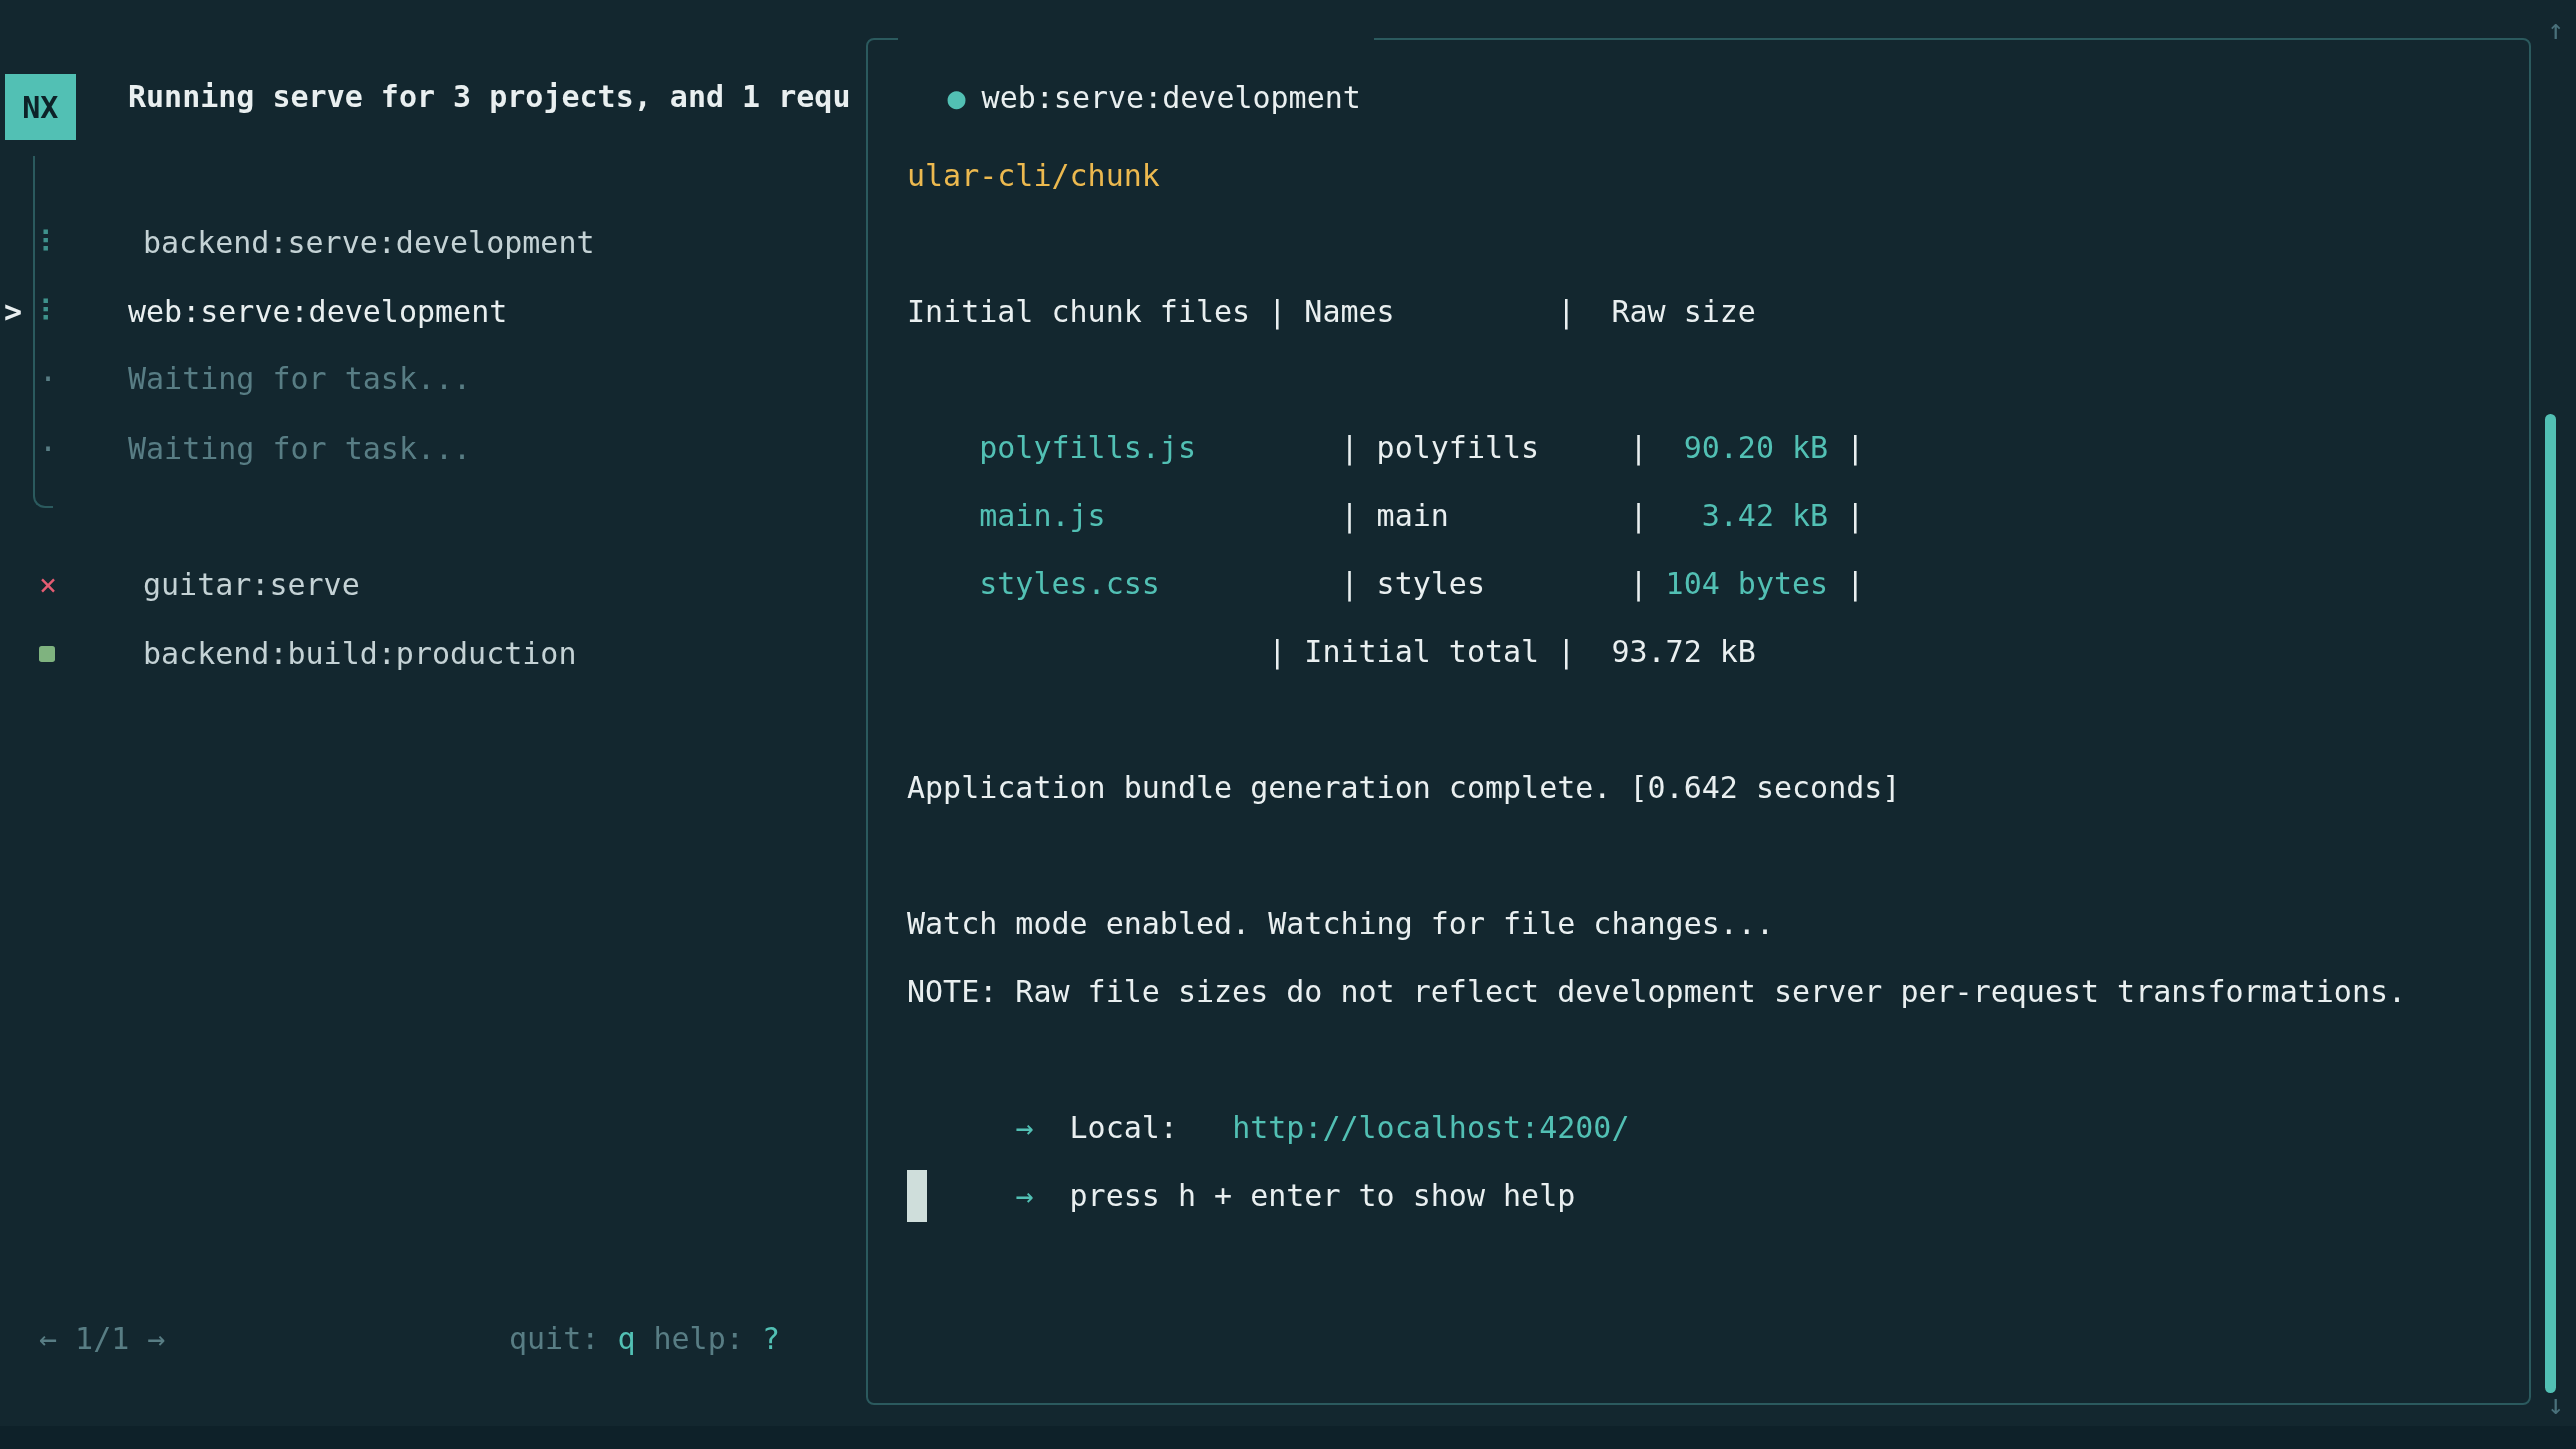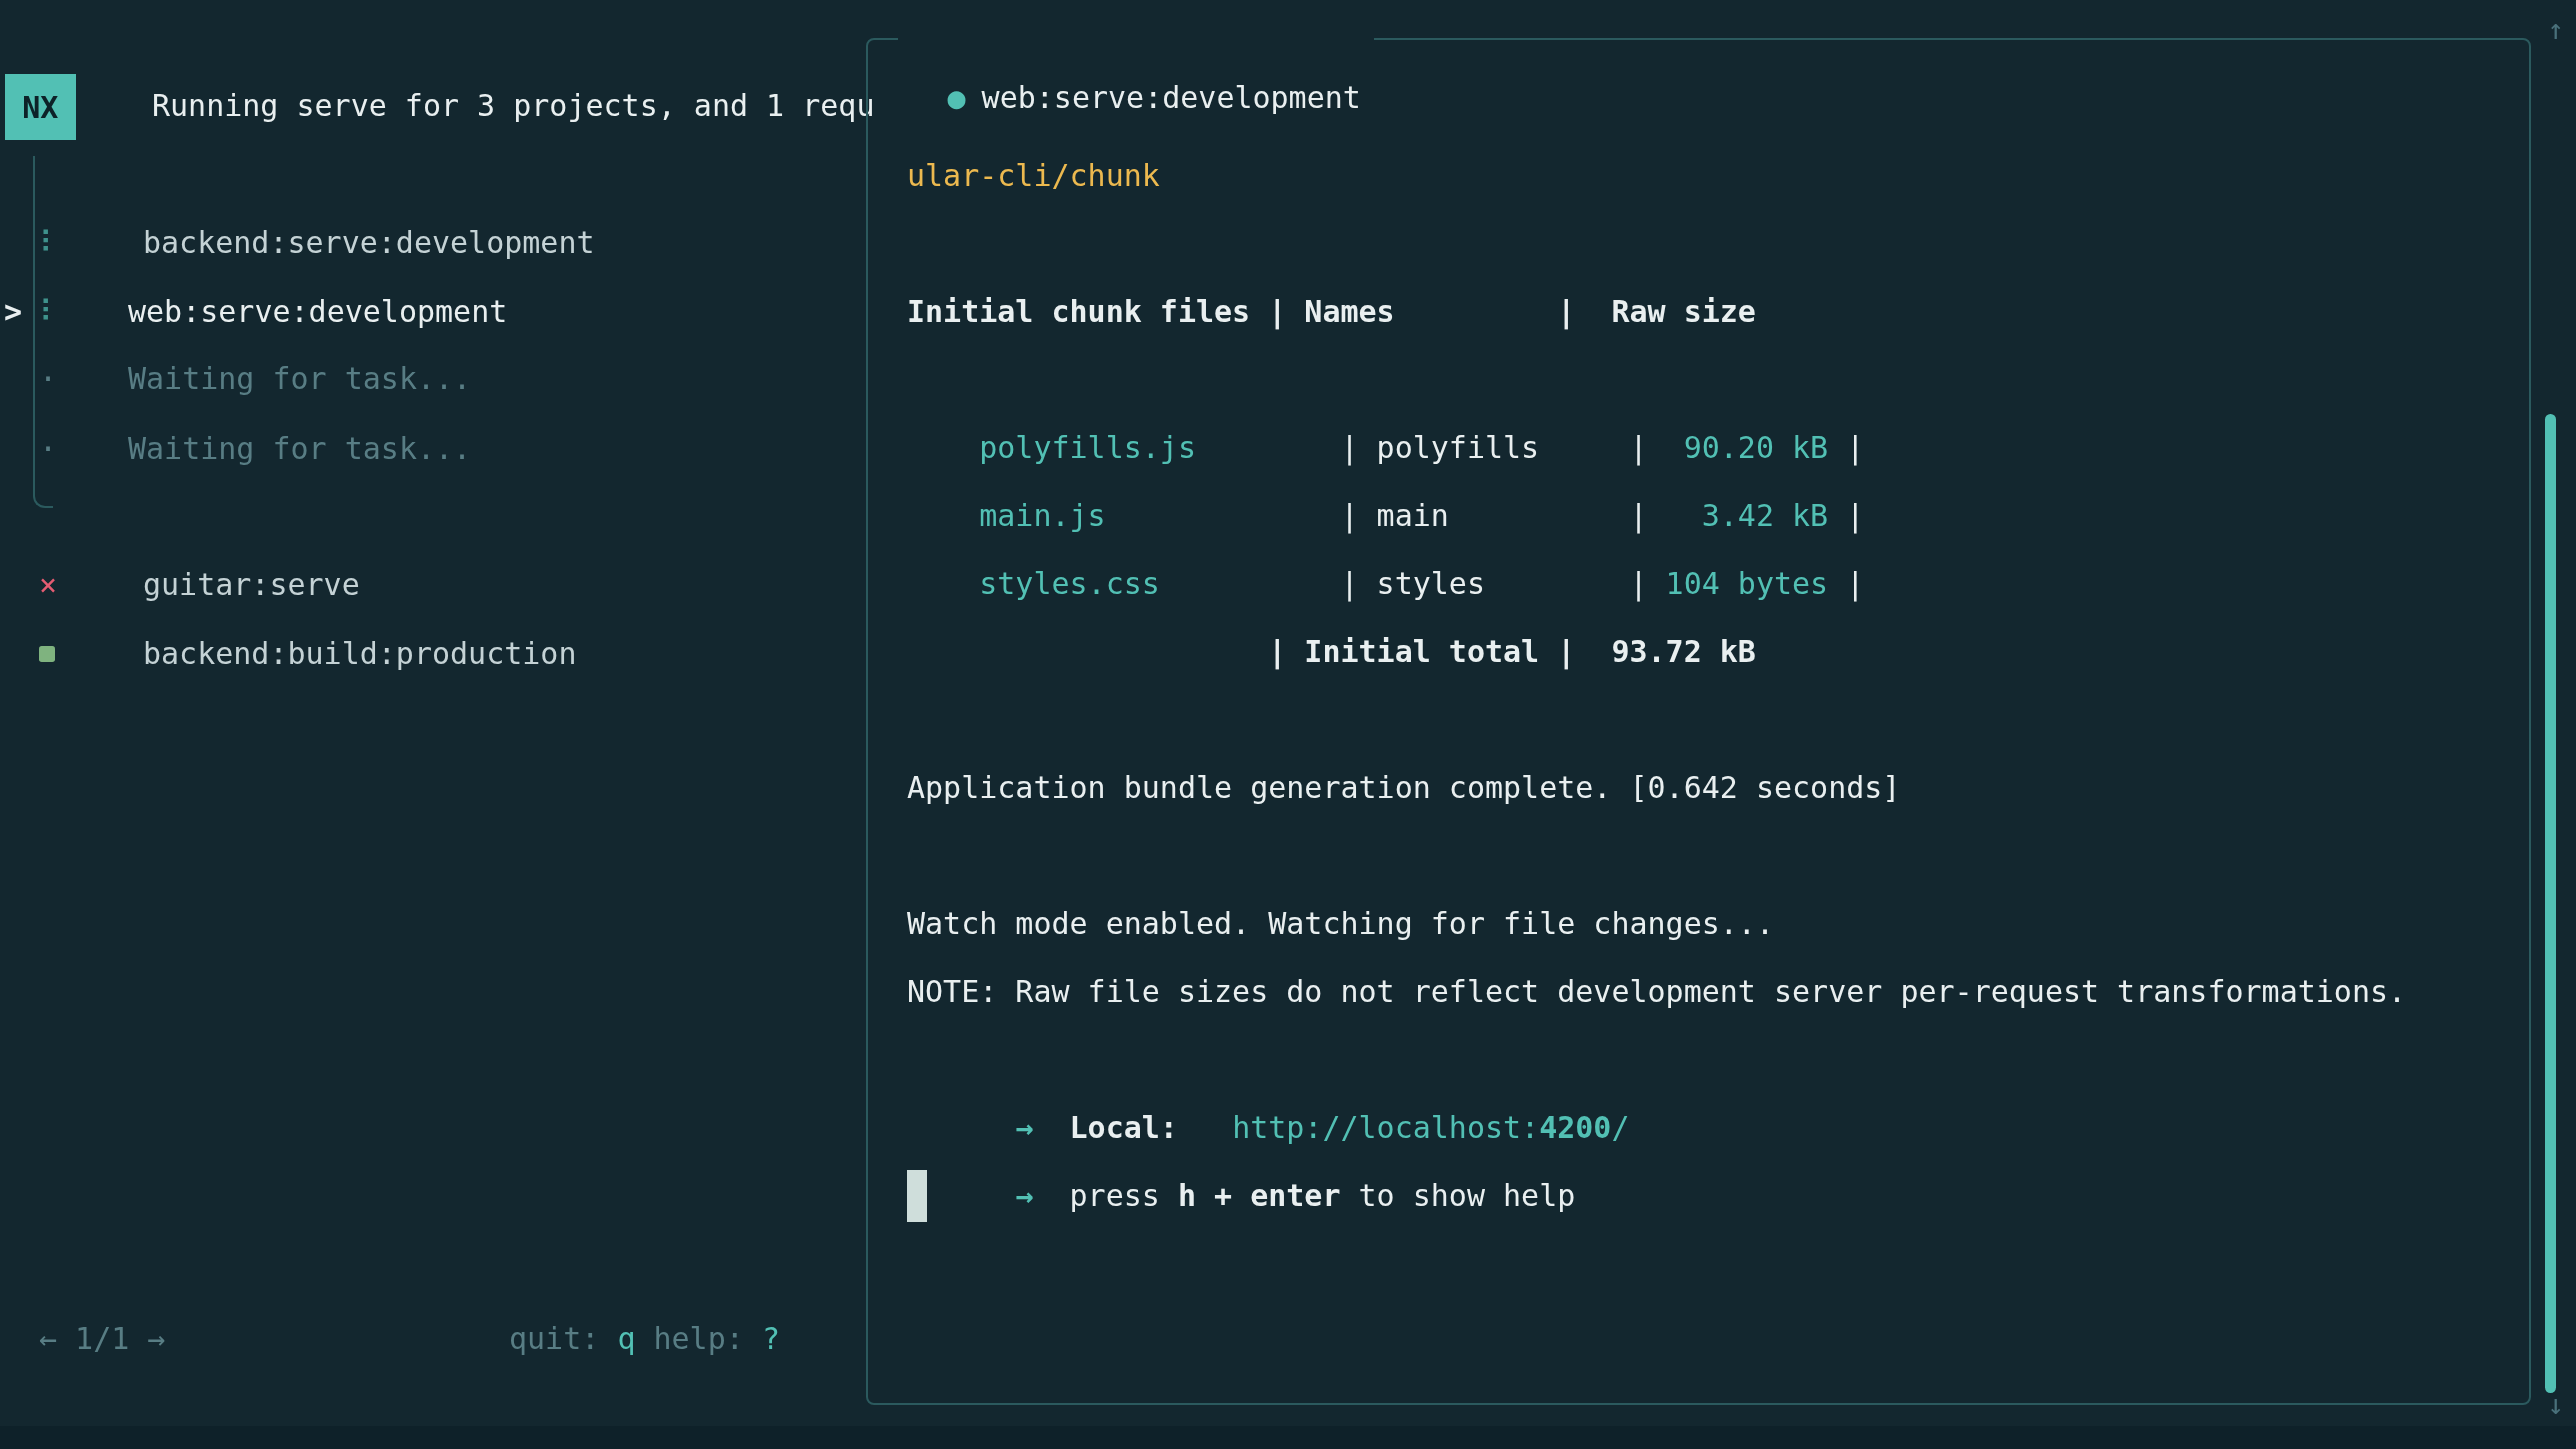--- a/index.html
+++ b/index.html
@@ -6,37 +6,37 @@
   html,body { width:2576px; height:1449px; overflow:hidden; }
   body {
     background: var(--background, #13272f);
     color: var(--foreground, #e9eff0);
     font-family: "DejaVu Sans Mono", "DejaVu Sans", monospace;
     font-size: 30px;
     position: relative;
   }
   .line, .line span, .pre { white-space: pre; }
   .line { height:68px; line-height:68px; position:relative; }
-  .bold { font-weight:700; }
+  .bold { font-weight:400; }
   .warn { color: var(--warning,#ecb94f); }
   .accent { color: var(--accent,#52c0b4); margin-top: 8px; }
   .muted { color: var(--muted,#587d84); }
   .dim-label { color: var(--dim_label,#c4d2d5); margin-left: 15px; }
   .err { color: var(--error,#e45c72); }
 
   
   #sidebar { position:absolute; left:0; top:0; width:866px; height:1449px;padding-left:27px; }
   #nx-logo {
     position:absolute; left:4.7px; top:74px; width:71px; height:66px;
     background: var(--accent,#52c0b4); color:#0d2228;
     font-weight:700; display:flex; align-items:center; justify-content:center;
   }
   #sidebar-heading {
-    position:absolute; left:128px; top:72px; width:737px; height:68px;
-    line-height:68px; font-weight:400; overflow:hidden; white-space:pre;margin-left:24px;
+    position:absolute; left:128px; top:63px; width:737px; height:68px;
+    line-height:68px; font-weight:700; overflow:hidden; white-space:pre;
   }
   #task-group-line {
     position:absolute; left:33px; top:156px; width:20px; height:352px;
     border-left:2px solid var(--border,#2b5a5e);
     border-bottom:2px solid var(--border,#2b5a5e);
     border-bottom-left-radius:12px;
   }
   .task-row { position:absolute; left:0; width:865px; height:68px; line-height:68px; }
   .task-row .mark { position:absolute; left:39px; }
   .task-row .sel { position:absolute; left:4px; font-weight:700; color:var(--foreground,#e9eff0); }

